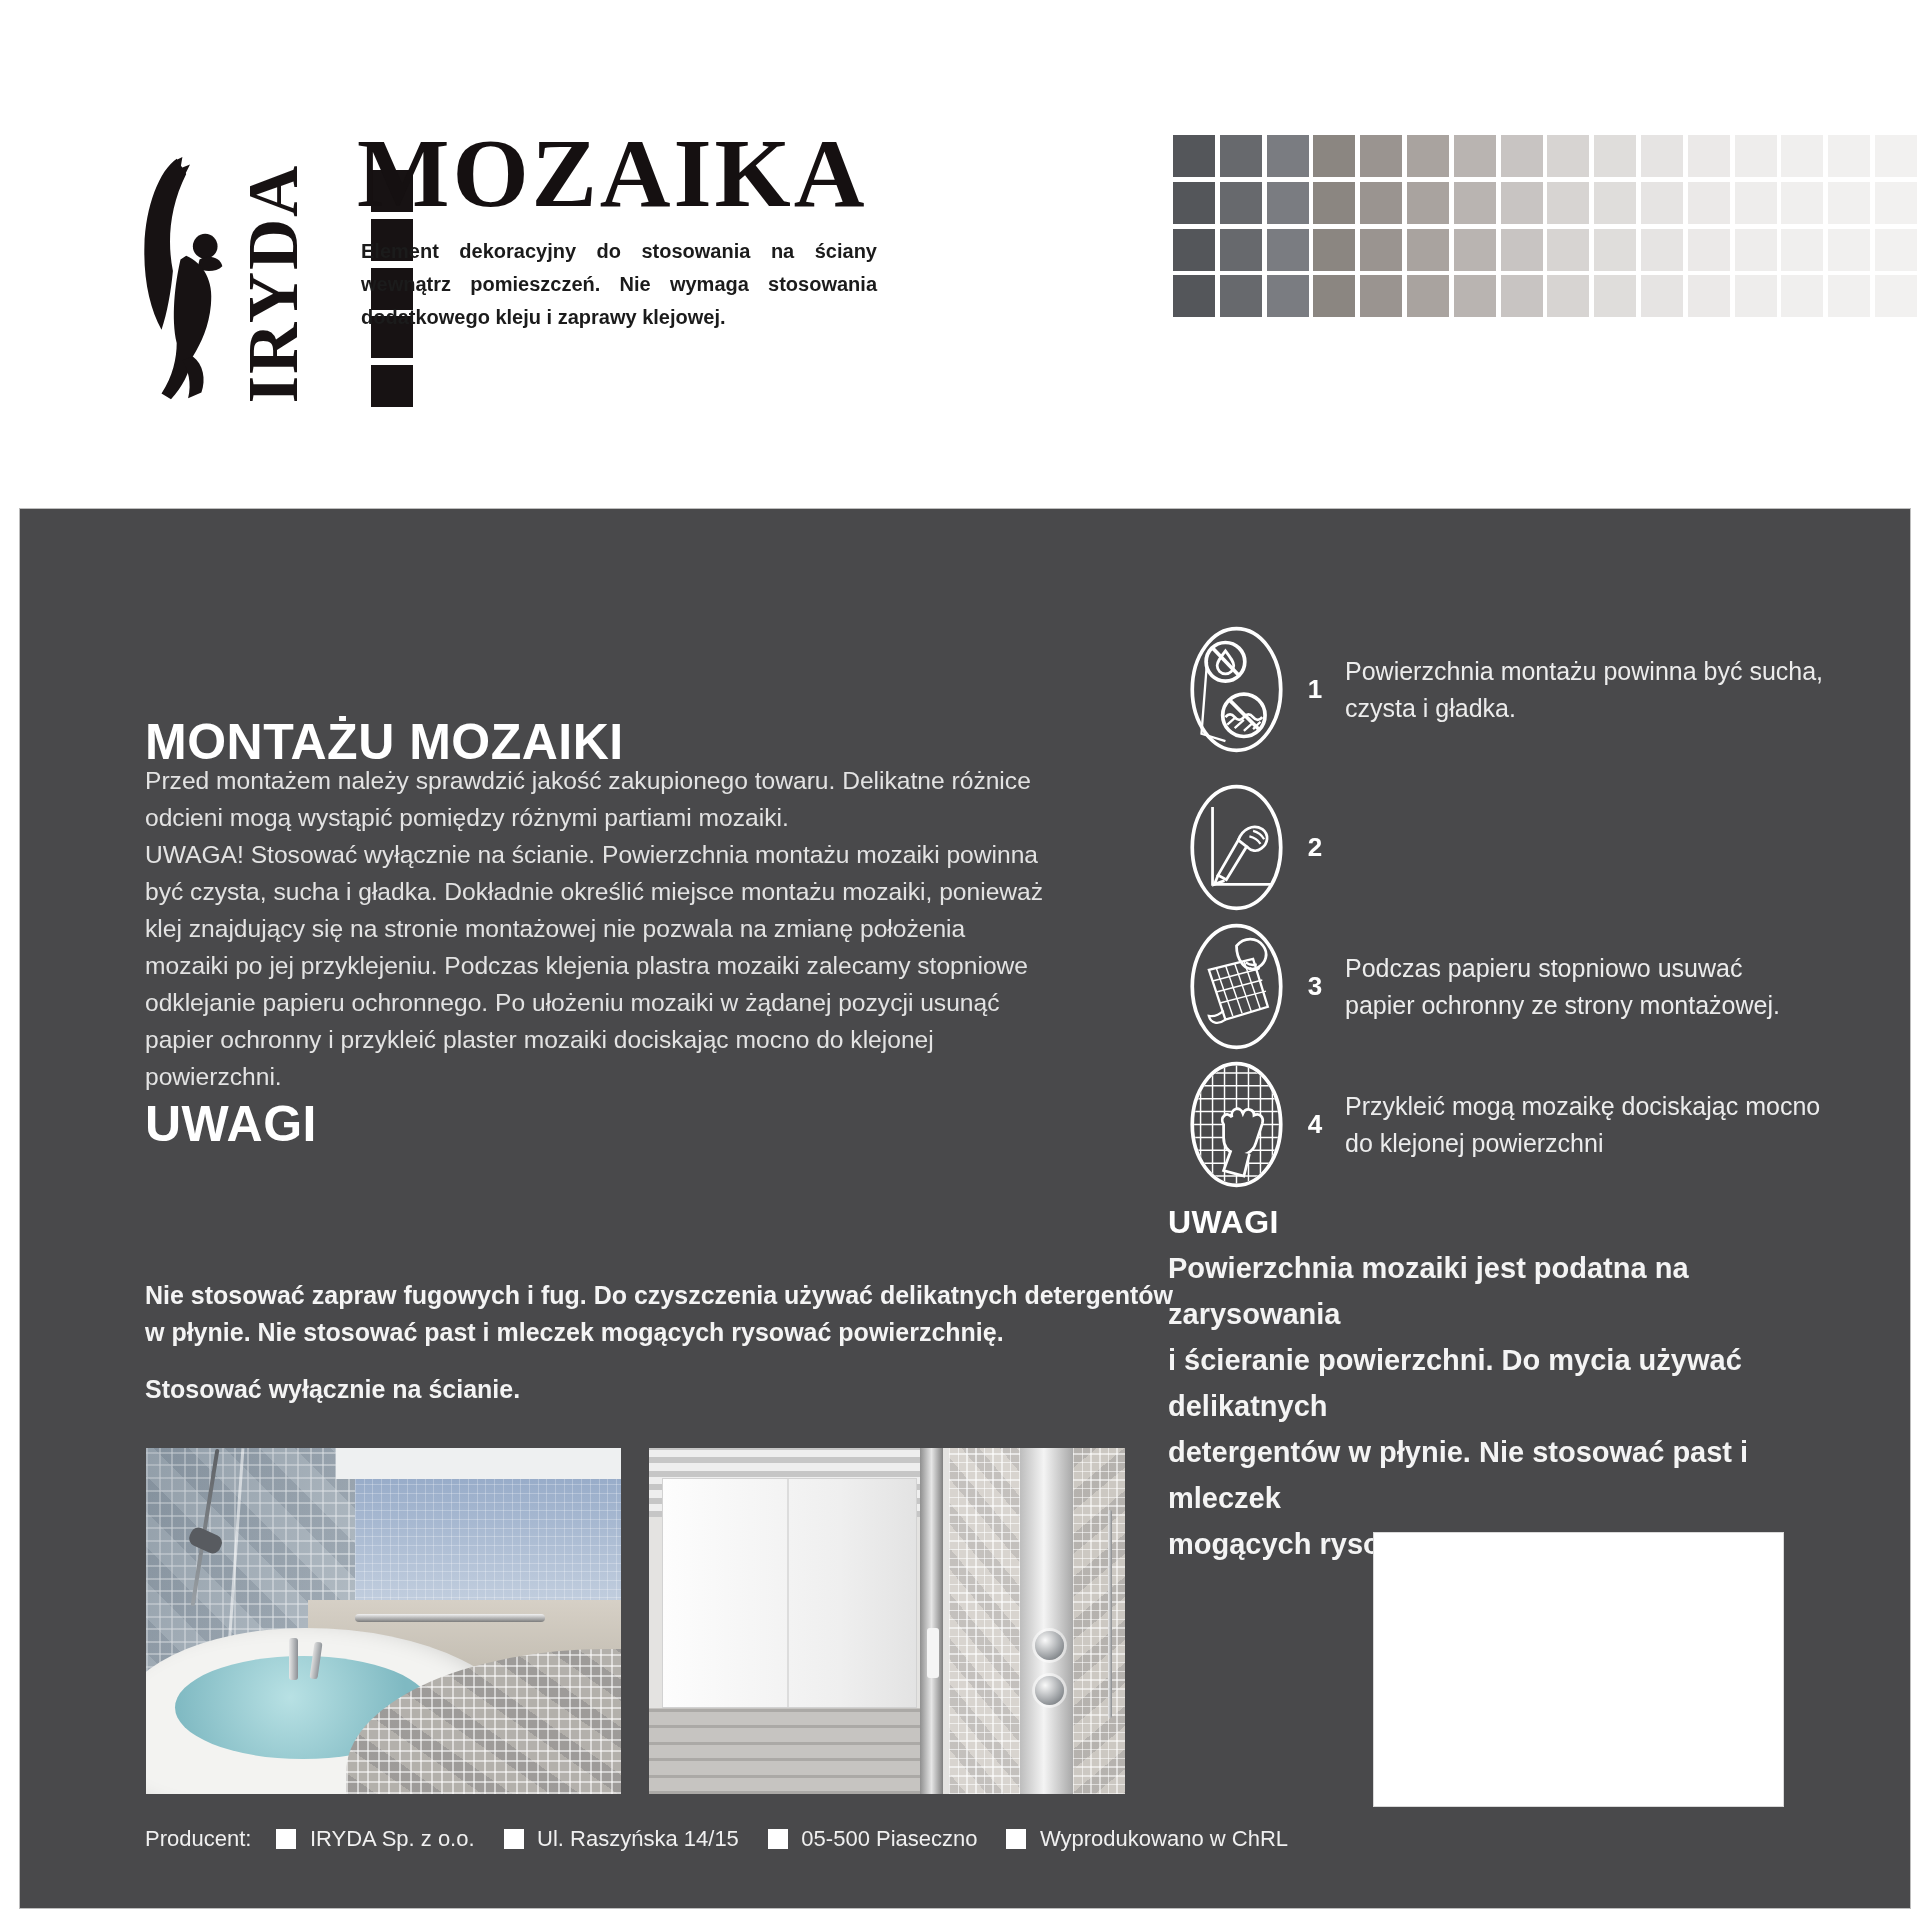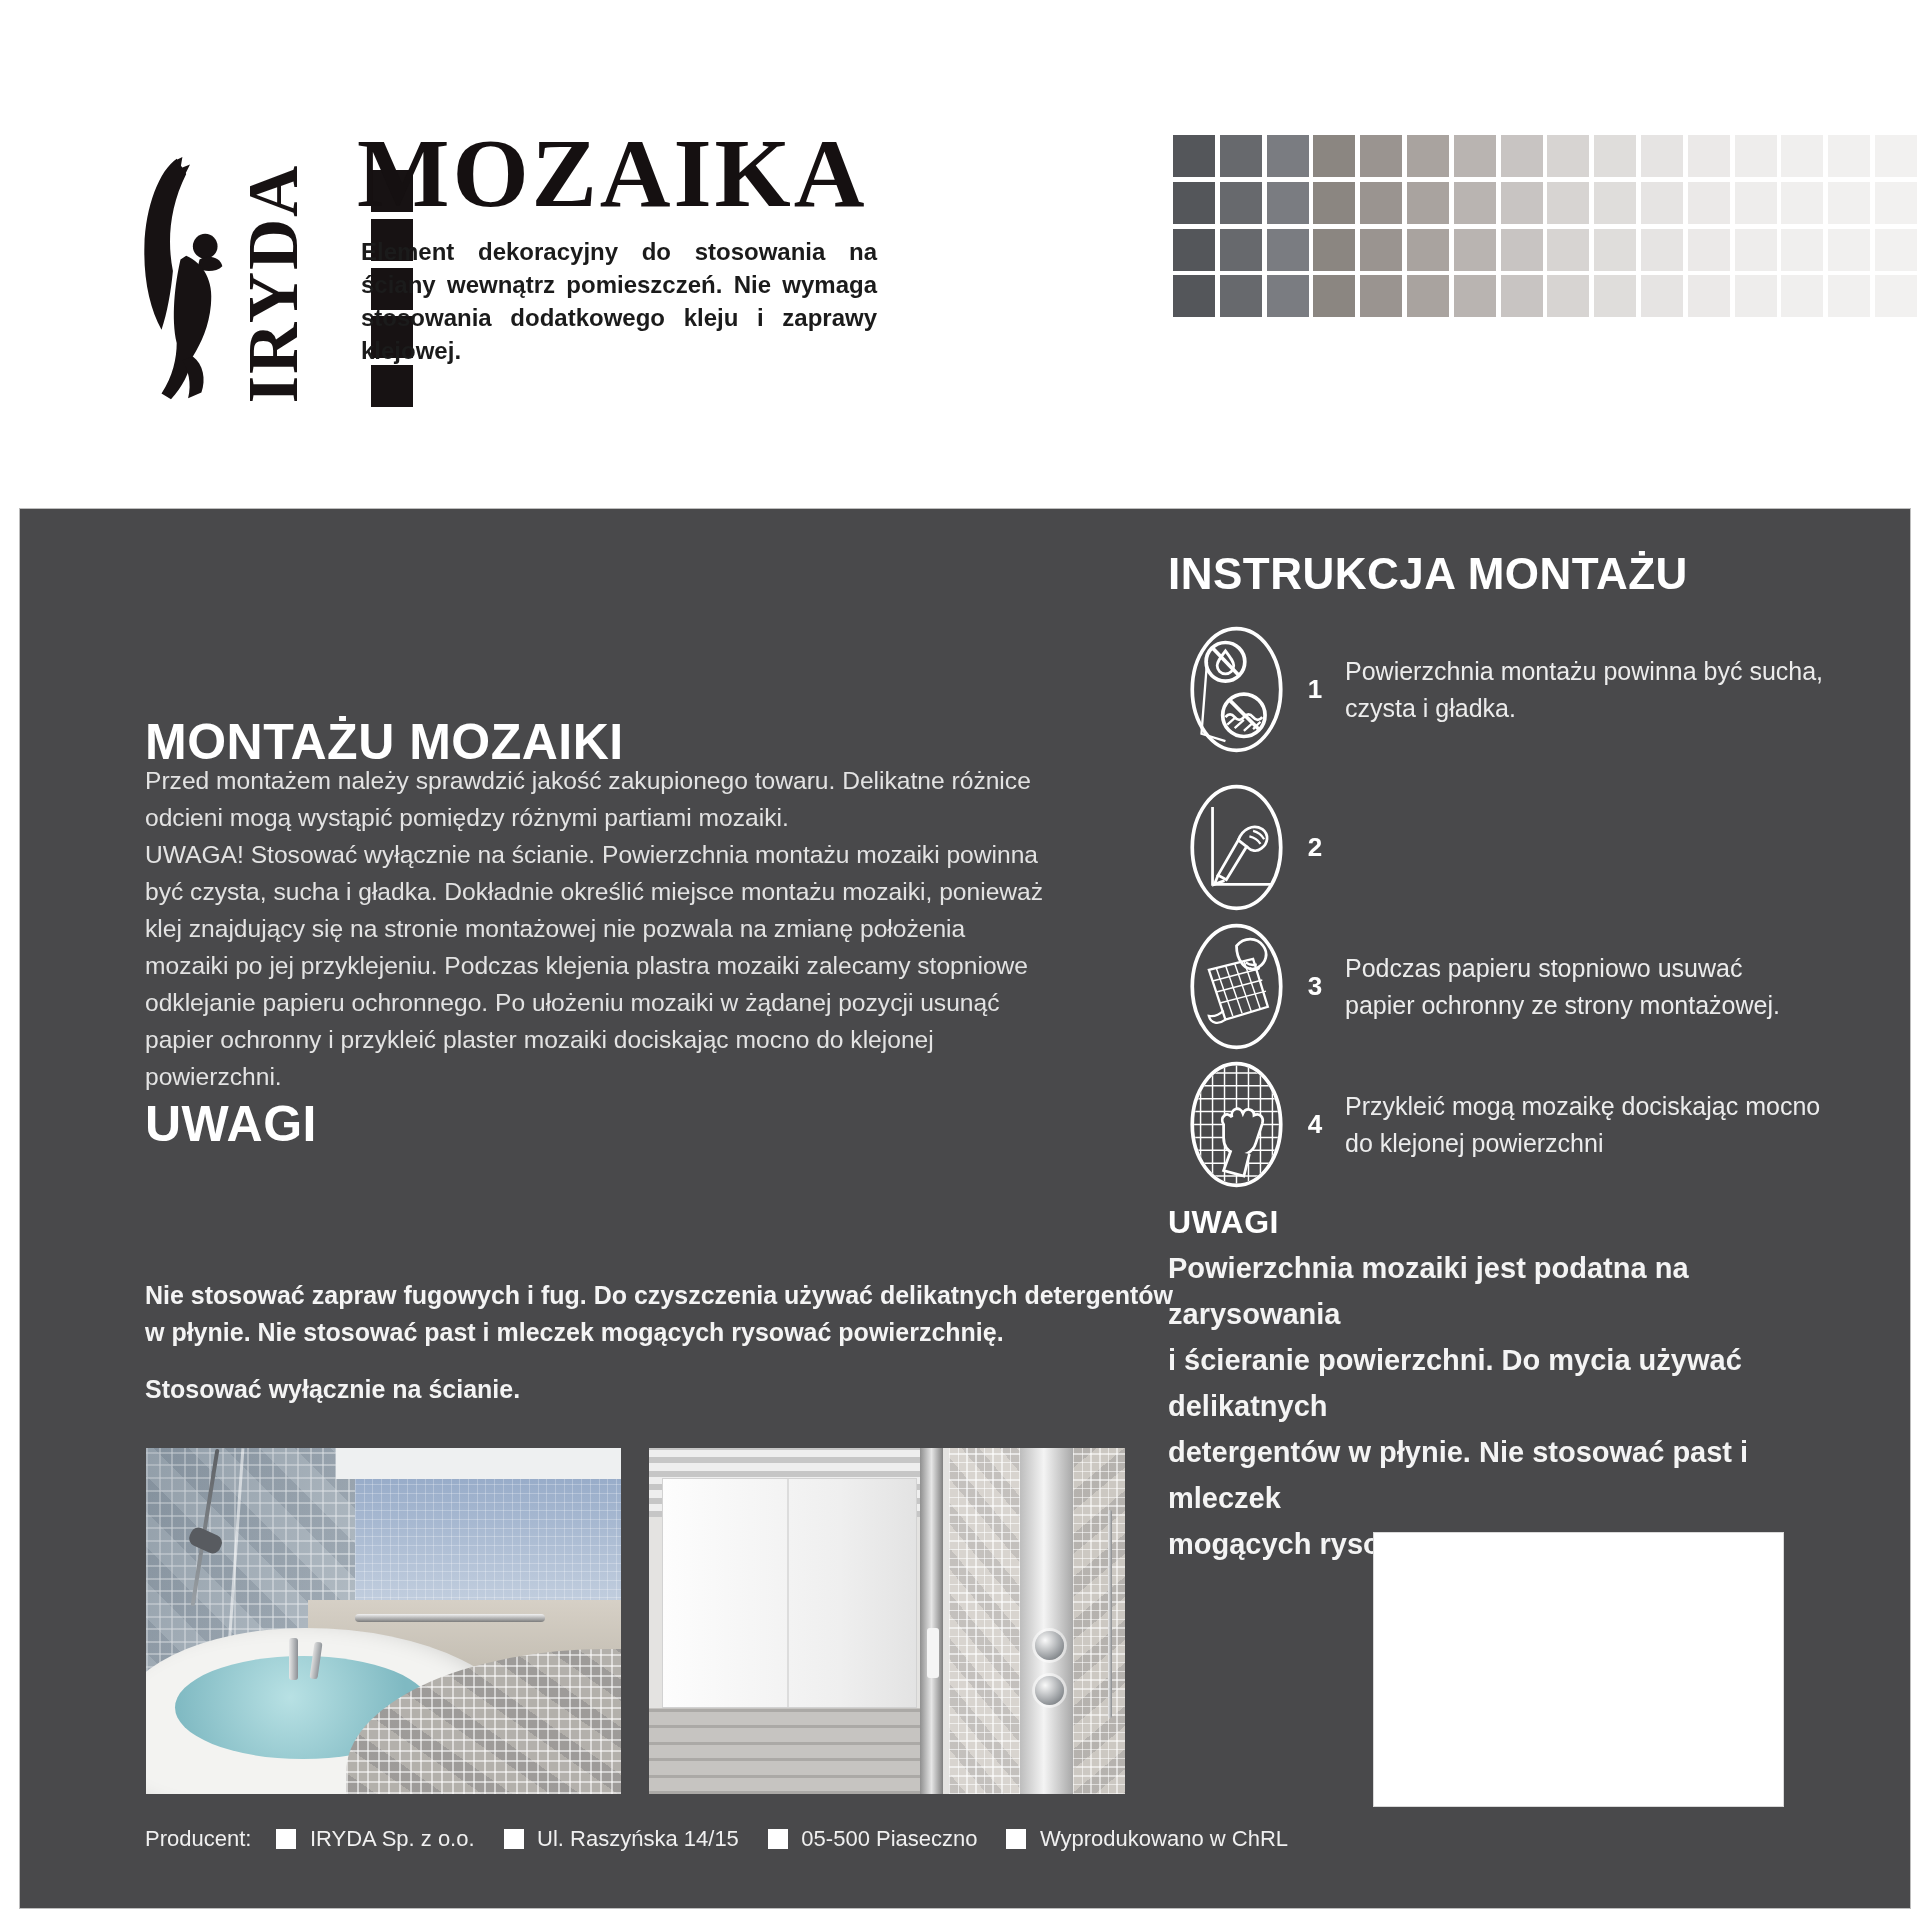--- a/index.html
+++ b/index.html
@@ -14,21 +14,21 @@
         font-family:"Liberation Serif",serif;font-weight:bold;font-size:71px;
         letter-spacing:1.9px;color:#171213;}
   .sq-col{position:absolute;left:371px;top:170px;width:42px;display:flex;
         flex-direction:column;gap:6.8px;}
   .sq-col .sq{width:42px;height:42px;background:#171213;}
 
   .main-title{position:absolute;left:357px;top:122px;
         font-family:"Liberation Serif",serif;font-weight:bold;font-size:98px;
         letter-spacing:2.9px;color:#151011;line-height:1.05;}
   .main-desc{position:absolute;left:361px;top:235px;width:516px;
-        font-weight:bold;font-size:24px;line-height:33px;color:#1b1b1b;
+        font-weight:bold;font-size:20px;line-height:33px;color:#1b1b1b;
         text-align:justify;}
 
   .tile-grid{position:absolute;left:1173px;top:135px;display:grid;
         grid-template-columns:repeat(16,42px);grid-auto-rows:42px;gap:4.8px;}
   .tile{width:42px;height:42px;}
 
   
   .panel{position:absolute;left:20px;top:509px;width:1890px;height:1399px;
         background:#49494b;outline:1px solid #bdbdbd;color:#e6e6e6;}
 
@@ -280,21 +280,20 @@
       <div class="pr-door"></div>
       <div class="pr-handle"></div>
       <div class="pr-mos1"></div>
       <div class="pr-panel"></div>
       <div class="pr-knob pr-knob1"></div>
       <div class="pr-knob pr-knob2"></div>
       <div class="pr-mos2"></div>
       <div class="pr-rail"></div>
     </div>
 
-    <div class="h-big instr-heading">INSTRUKCJA MONTAŻU</div>
 
     <div class="steps">
 
       <div class="step" style="top:0px;">
         <svg class="step-icon" viewBox="0 0 104 140">
           <ellipse cx="52" cy="70" rx="48" ry="66" fill="none" stroke="#fff" stroke-width="4"></ellipse>
           <path d="M20,40 L14,118 L40,126" fill="none" stroke="#fff" stroke-width="2.5"></path>
           <circle cx="40" cy="40" r="21" fill="none" stroke="#fff" stroke-width="4"></circle>
           <path d="M40,28 c6,8 9,12 9,16 a9,9 0 1,1 -18,0 c0,-4 3,-8 9,-16 Z" fill="none" stroke="#fff" stroke-width="3"></path>
           <line x1="26" y1="25" x2="55" y2="55" stroke="#fff" stroke-width="4"></line>

